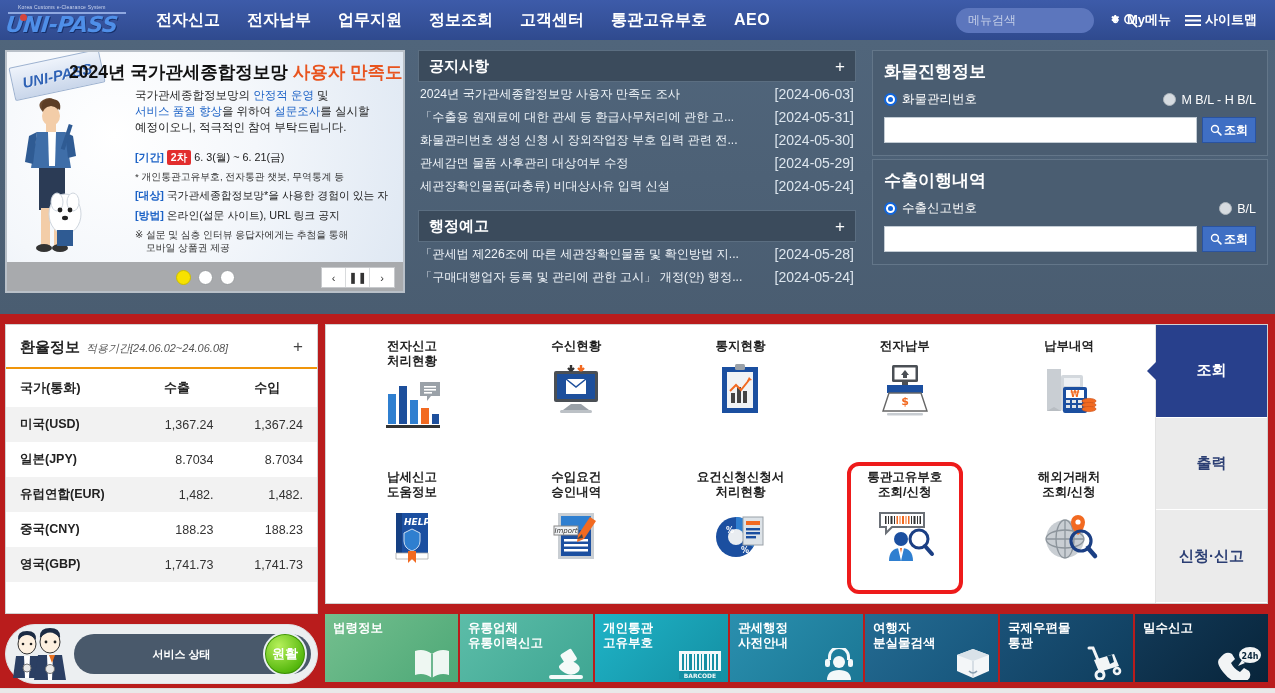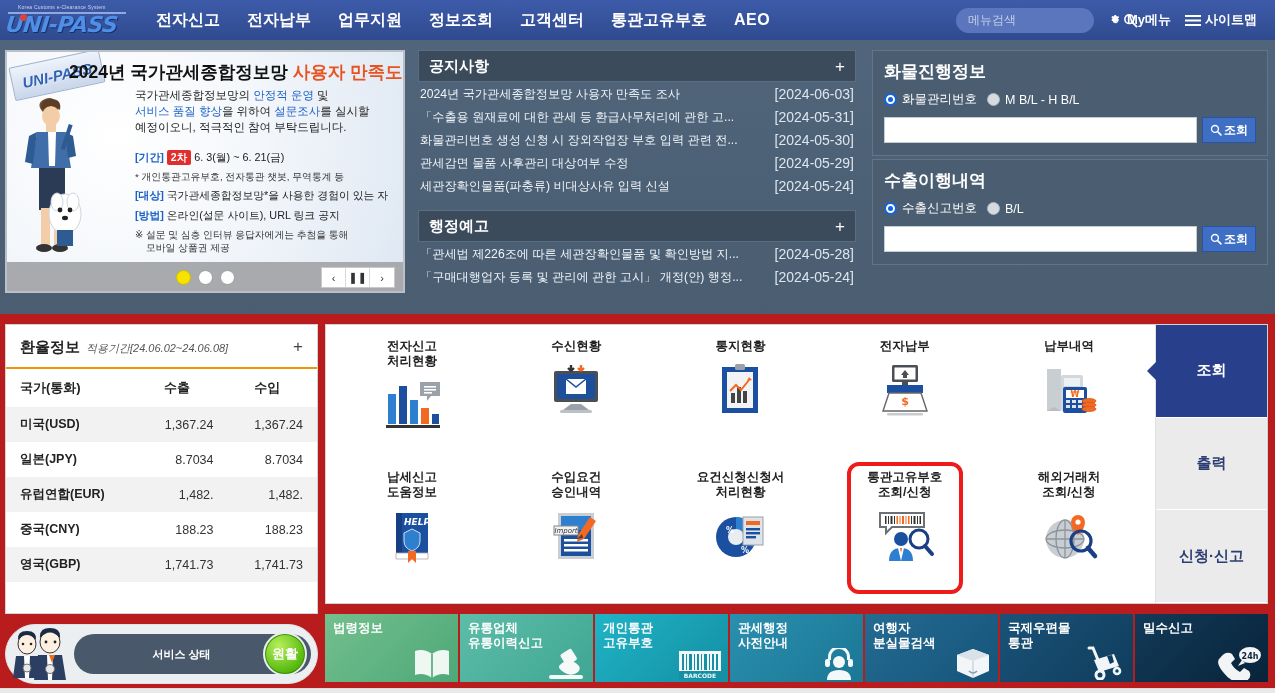--- a/index.html
+++ b/index.html
@@ -122,21 +122,21 @@
   .notice-col .n-head.second { margin-top: 9px; }
 
   
   .qbox {
     position: absolute; left: 872px; width: 396px;
     border: 1px solid #637689; background: #4a5d71; padding: 9px 11px 12px 11px;
   }
   .qbox.b1 { top: 10px; }
   .qbox.b2 { top: 119px; }
   .qbox h3 { color: #fff; font-size: 17px; font-weight: bold; margin-bottom: 8px; }
-  .radios { display: flex; align-items: center; gap: 10px; margin-bottom: 9px; }
+  .radios { display: flex; align-items: center; gap: 10px; margin-bottom: 9px; justify-content: space-between; }
   .rd { display: flex; align-items: center; gap: 5px; color: #fff; font-size: 12.5px; cursor: pointer; white-space: nowrap; }
   .rdot { width: 13px; height: 13px; border-radius: 50%; background: #fff; border: 1px solid #b9c4ce; flex: none; position: relative; }
   .rd.on .rdot { background: #fff; border: 2px solid #1166dd; }
   .rd.on .rdot::after { content:""; position: absolute; inset: 2px; border-radius: 50%; background: #1166dd; }
   .rd.off .rdot { background: #d6dbe0; border-color: #aeb6bd; }
   .qrow { display: flex; gap: 5px; align-items: center; }
   .qrow input {
     flex: 1; height: 26px; border: 1px solid #c3ccd4; background: #fff;
     font-size: 12px; padding: 0 6px; font-family: inherit; outline: none;
   }

